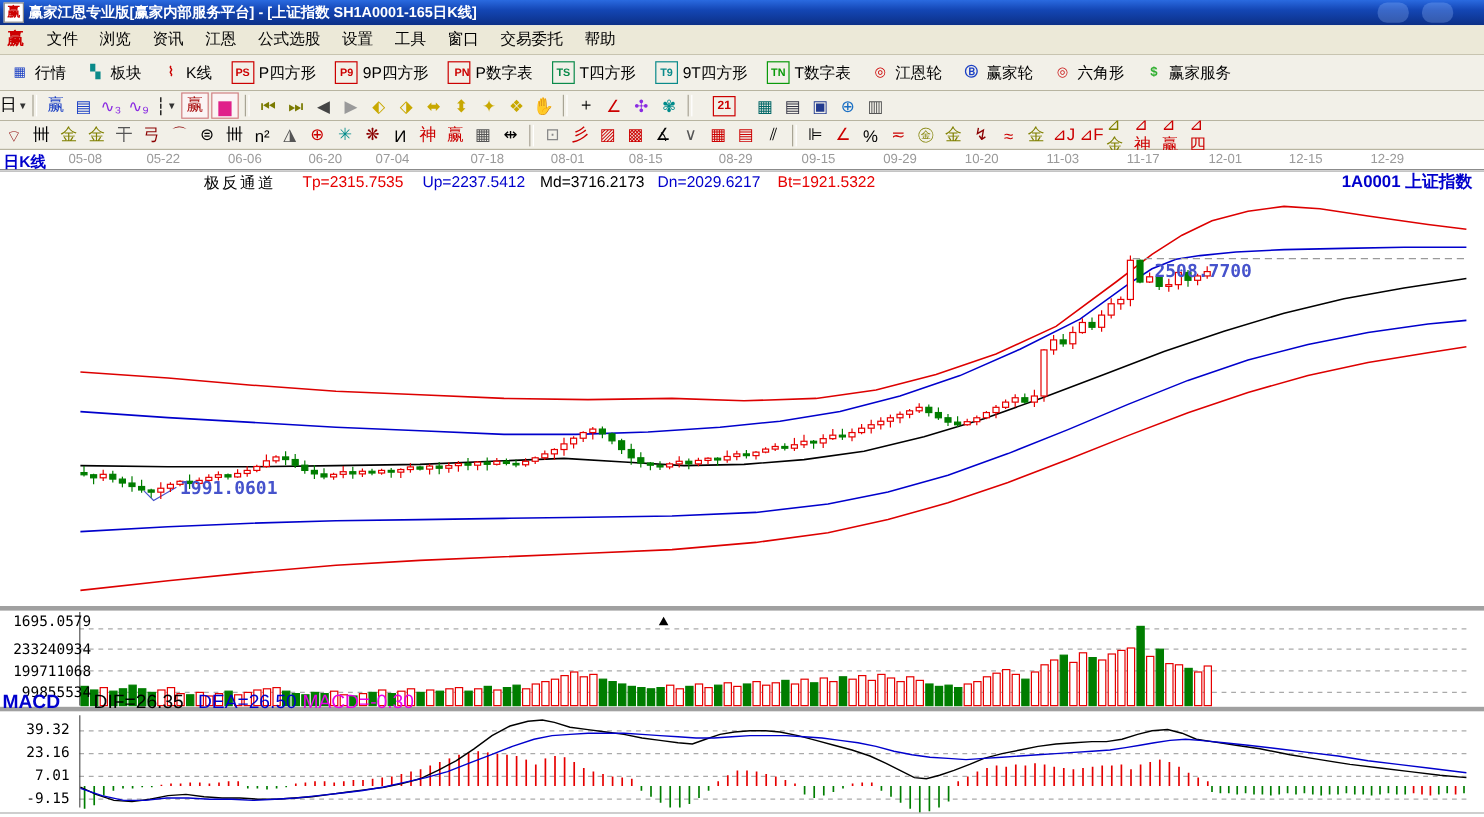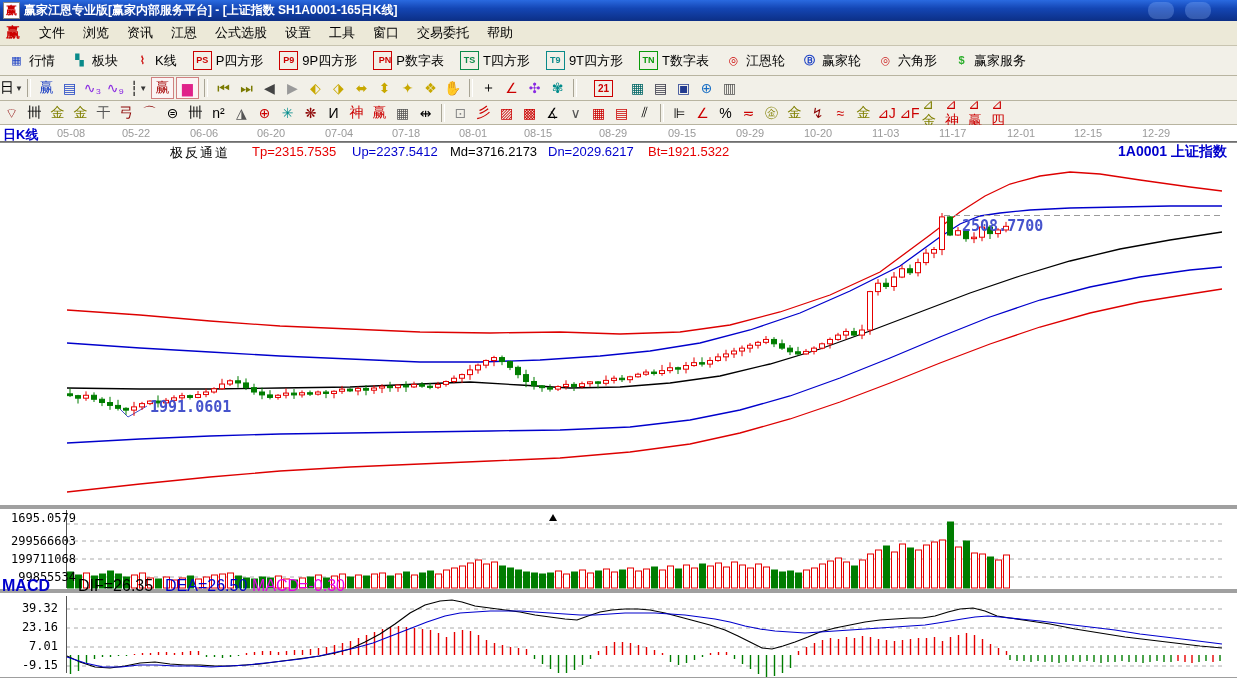--- a/index.html
+++ b/index.html
@@ -226,21 +226,21 @@
       <span class="ico" style="color: rgb(204, 0, 0);">⊿赢</span>
       <span class="ico" style="color: rgb(204, 0, 0);">⊿四</span>
     </div>
 
   <div id="daterow">
     <span id="pane-label-k">日K线</span>
   <span class="date-tick" style="left: 57px;">05-08</span>
       <span class="date-tick" style="left: 122px;">05-22</span>
       <span class="date-tick" style="left: 190px;">06-06</span>
       <span class="date-tick" style="left: 257px;">06-20</span>
-      <span class="date-tick" style="left: 325px;">07-04</span>
+      <span class="date-tick" style="left: 313px;">07-04</span>
       <span class="date-tick" style="left: 392px;">07-18</span>
       <span class="date-tick" style="left: 459px;">08-01</span>
       <span class="date-tick" style="left: 524px;">08-15</span>
       <span class="date-tick" style="left: 599px;">08-29</span>
       <span class="date-tick" style="left: 668px;">09-15</span>
       <span class="date-tick" style="left: 736px;">09-29</span>
       <span class="date-tick" style="left: 804px;">10-20</span>
       <span class="date-tick" style="left: 872px;">11-03</span>
       <span class="date-tick" style="left: 939px;">11-17</span>
       <span class="date-tick" style="left: 1007px;">12-01</span>
@@ -786,21 +786,21 @@
     <span class="hdr" id="hdr-up">Up=2237.5412</span>
     <span class="hdr" id="hdr-md">Md=3716.2173</span>
     <span class="hdr" id="hdr-dn">Dn=2029.6217</span>
     <span class="hdr" id="hdr-bt">Bt=1921.5322</span>
     <span id="symbol">1A0001 上证指数</span>
 
     <span class="annot" id="annot-high" style="left: 962px; top: 75px;">2508.7700</span>
     <span class="annot" id="annot-low" style="left: 150px; top: 256px;">1991.0601</span>
 
     <span class="vol-label" id="vl0" style="top: 369px;">1695.0579</span>
-    <span class="vol-label" id="vl1" style="top: 392px;">299566603</span>
+    <span class="vol-label" id="vl1" style="top: 392px;">233240934</span>
     <span class="vol-label" id="vl2" style="top: 410px;">199711068</span>
     <span class="vol-label" id="vl3" style="top: 428px;">99855534</span>
 
     <div id="macd-hdr">
       <span class="lbl" id="macd-name">MACD</span>
       <span class="lbl" id="macd-dif">DIF=26.35</span>
       <span class="lbl" id="macd-dea">DEA=26.50</span>
       <span class="lbl" id="macd-val">MACD=-0.30</span>
     </div>
     <span class="macd-axis" id="ma0" style="top: 459px;">39.32</span>

